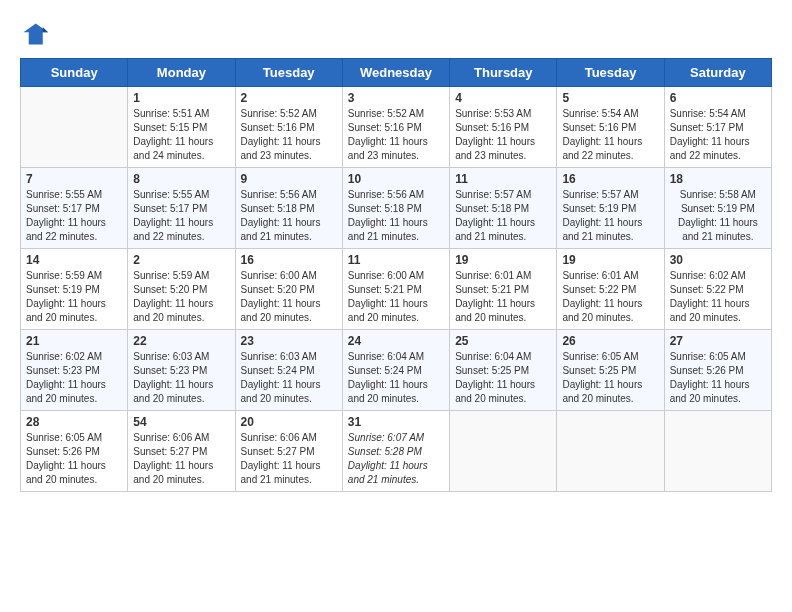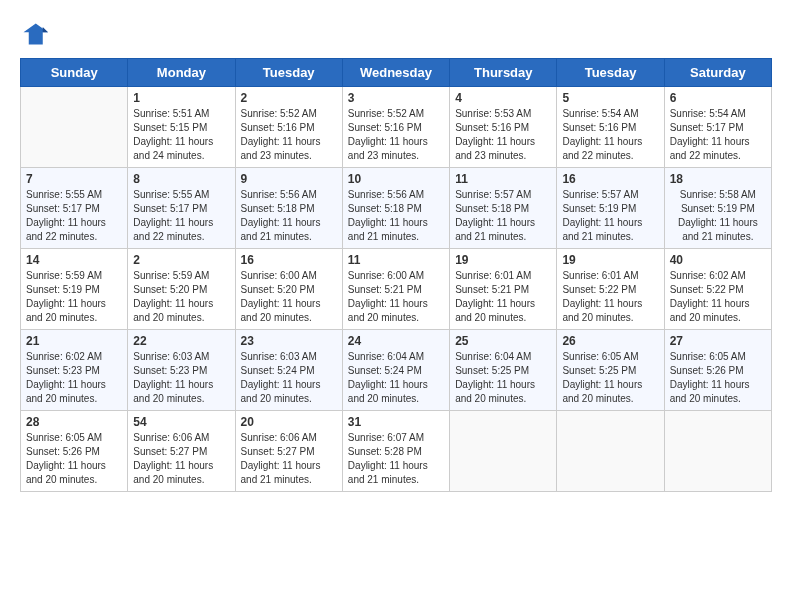--- a/index.html
+++ b/index.html
@@ -244,21 +244,21 @@
 and 20 minutes.</div>
         </td>
         <td>
           <div class="day-number">19</div>
           <div class="day-info" style="white-space: pre-line;">Sunrise: 6:01 AM
 Sunset: 5:22 PM
 Daylight: 11 hours
 and 20 minutes.</div>
         </td>
         <td>
-          <div class="day-number">40</div>
+          <div class="day-number">30</div>
           <div class="day-info" style="white-space: pre-line;">Sunrise: 6:02 AM
 Sunset: 5:22 PM
 Daylight: 11 hours
 and 20 minutes.</div>
         </td>
       </tr>
       <tr>
         <td>
           <div class="day-number">21</div>
           <div class="day-info" style="white-space: pre-line;">Sunrise: 6:02 AM
@@ -326,21 +326,21 @@
         </td>
         <td>
           <div class="day-number">20</div>
           <div class="day-info" style="white-space: pre-line;">Sunrise: 6:06 AM
 Sunset: 5:27 PM
 Daylight: 11 hours
 and 21 minutes.</div>
         </td>
         <td>
           <div class="day-number">31</div>
-          <div class="day-info" style="white-space: pre-line;">Sunrise: 6:07 AM
+          <div class="day-info" style="white-space: pre-line; font-style: italic;">Sunrise: 6:07 AM
 Sunset: 5:28 PM
 Daylight: 11 hours
 and 21 minutes.</div>
         </td>
         <td class="empty-cell"></td>
         <td class="empty-cell"></td>
         <td class="empty-cell"></td>
       </tr>
     </tbody>
 </table>

